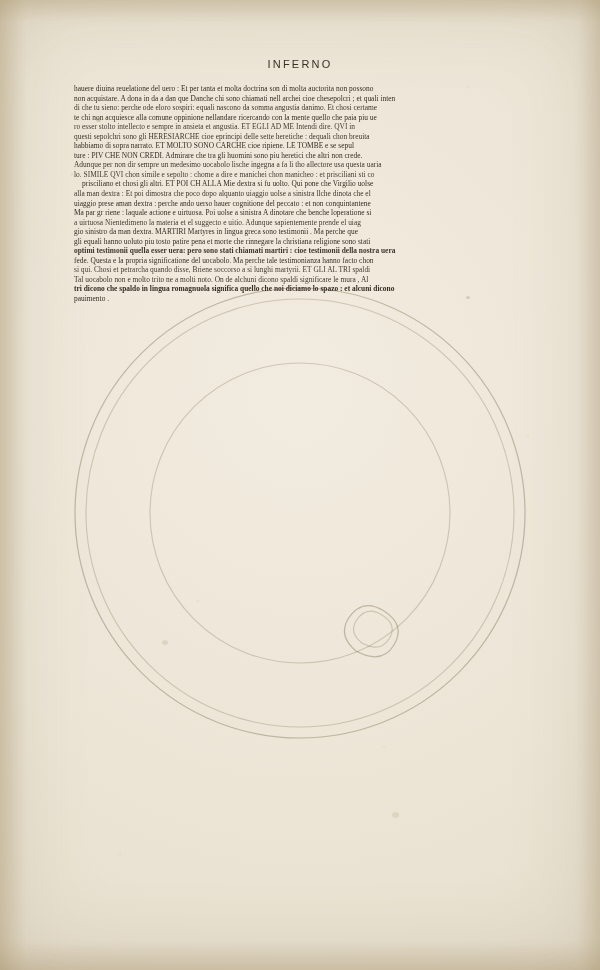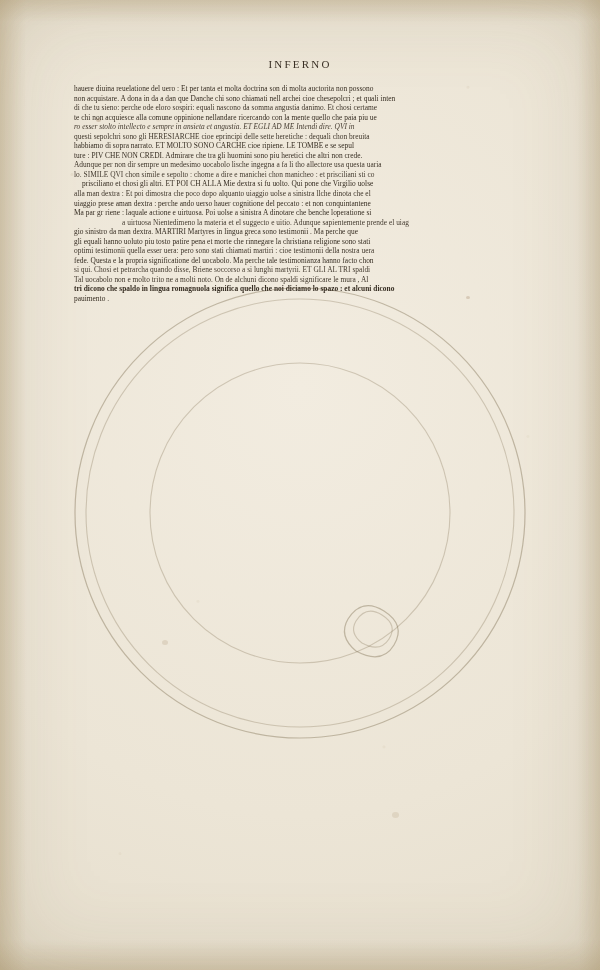--- a/index.html
+++ b/index.html
@@ -71,21 +71,21 @@
   }
   .running-head {
     position: absolute;
     left: 0;
     top: 58px;
     width: 600px;
     text-align: center;
     font-size: 11px;
     letter-spacing: 2.2px;
     color: #3a3026;
-    font-family: Liberation Serif, serif;
+    font-family: Liberation Sans, sans-serif;
   }
   #text-block {
     position: absolute;
     left: 74px;
     top: 84px;
     width: 456px;
     color: #352c21;
     font-size: 7.4px;
     line-height: 9.55px;
     text-align: justify;
@@ -152,34 +152,34 @@
   <div class="stain" style="left:162px; top:640px; width:6px; height:5px; background:rgba(130,95,50,0.14);"></div>
   <div class="stain" style="left:392px; top:812px; width:7px; height:6px; background:rgba(130,95,50,0.12);"></div>
 
   <div id="content">
     <div class="running-head">INFERNO</div>
     <div id="text-block">
         <span class="ln" style="transform: scaleX(1);">hauere diuina reuelatione del uero : Et per tanta et molta doctrina son di molta auctorita non possono</span>
         <span class="ln" style="transform: scaleX(1);">non acquistare. A dona in da a dan que Danche chi sono chiamati nell archei cioe chesepolcri ; et quali inten</span>
         <span class="ln" style="transform: scaleX(1);">di che tu sieno: perche ode eloro sospiri: equali nascono da somma angustia danimo. Et chosi certame</span>
         <span class="ln" style="transform: scaleX(1);">te chi non acquiesce alla comune oppinione nellandare ricercando con la mente quello che paia piu ue</span>
-        <span class="ln" style="transform: scaleX(1); font-style: italic;">ro esser stolto intellecto e sempre in ansieta et angustia.   ET EGLI AD ME Intendi dire. QVI in</span>
+        <span class="ln" style="transform: scaleX(1);">ro esser stolto intellecto e sempre in ansieta et angustia.   ET EGLI AD ME Intendi dire. QVI in</span>
         <span class="ln" style="transform: scaleX(1);">questi sepolchri sono gli HERESIARCHE cioe eprincipi delle sette heretiche : dequali chon breuita</span>
         <span class="ln" style="transform: scaleX(1);">habbiamo di sopra narrato.   ET MOLTO SONO CARCHE cioe ripiene.  LE TOMBE e se sepul</span>
         <span class="ln" style="transform: scaleX(1);">ture : PIV CHE NON CREDI. Admirare che tra gli huomini sono piu heretici che altri non crede.</span>
         <span class="ln" style="transform: scaleX(1);">Adunque per non dir sempre un medesimo uocabolo lische ingegna a fa li tho allectore usa questa uaria</span>
         <span class="ln" style="transform: scaleX(1);">lo.   SIMILE QVI chon simile e sepolto : chome a dire e manichei chon manicheo : et prisciliani sti co</span>
         <span class="ln" style="transform: scaleX(1); padding-left: 8px;">prisciliano et chosi gli altri.    ET POI CH ALLA Mie dextra si fu uolto.  Qui pone che Virgilio uolse</span>
         <span class="ln" style="transform: scaleX(1);">alla man dextra : Et poi dimostra che poco dopo alquanto uiaggio uolse a sinistra  llche dinota che el</span>
         <span class="ln" style="transform: scaleX(1);">uiaggio prese aman dextra : perche ando uerso hauer cognitione del peccato : et non conquintantene</span>
         <span class="ln" style="transform: scaleX(1);">Ma par gr riene : laquale actione e uirtuosa. Poi uolse a sinistra A dinotare che benche loperatione si</span>
-        <span class="ln" style="transform: scaleX(1); margin-left: 48px;">a uirtuosa Nientedimeno la materia et el suggecto e uitio. Adunque sapientemente prende el uiag</span>
+        <span class="ln" style="transform: scaleX(1);">a uirtuosa Nientedimeno la materia et el suggecto e uitio. Adunque sapientemente prende el uiag</span>
         <span class="ln" style="transform: scaleX(1);">gio sinistro da man dextra.    MARTIRI Martyres in lingua greca sono testimonii . Ma perche que</span>
         <span class="ln" style="transform: scaleX(1);">gli equali hanno uoluto piu tosto patire pena et morte che rinnegare la christiana religione sono stati</span>
-        <span class="ln" style="transform: scaleX(1);">optimi testimonii quella esser uera: pero sono stati chiamati martiri : cioe testimonii della nostra uera</span>
+        <span class="ln" style="transform: scaleX(1); font-weight: bold;">optimi testimonii quella esser uera: pero sono stati chiamati martiri : cioe testimonii della nostra uera</span>
         <span class="ln" style="transform: scaleX(1);">fede. Questa e la propria significatione del uocabolo. Ma perche tale testimonianza hanno facto chon</span>
         <span class="ln" style="transform: scaleX(1);">si qui. Chosi et petrarcha quando disse, Briene soccorso a si lunghi martyrii.   ET GLI AL TRI spaldi</span>
         <span class="ln" style="transform: scaleX(1);">Tal uocabolo non e molto trito ne a molti noto. On de alchuni dicono spaldi significare le mura , Al</span>
         <span class="ln" style="transform: scaleX(1); font-weight: bold;">tri dicono che spaldo in lingua romagnuola significa quello che noi diciamo lo spazo : et alcuni dicono</span>
         <span class="ln" style="transform: scaleX(1);">pauimento .</span>
       </div>
   </div>
 
   <div id="edge-left"></div>
   <div id="edge-right"></div>

